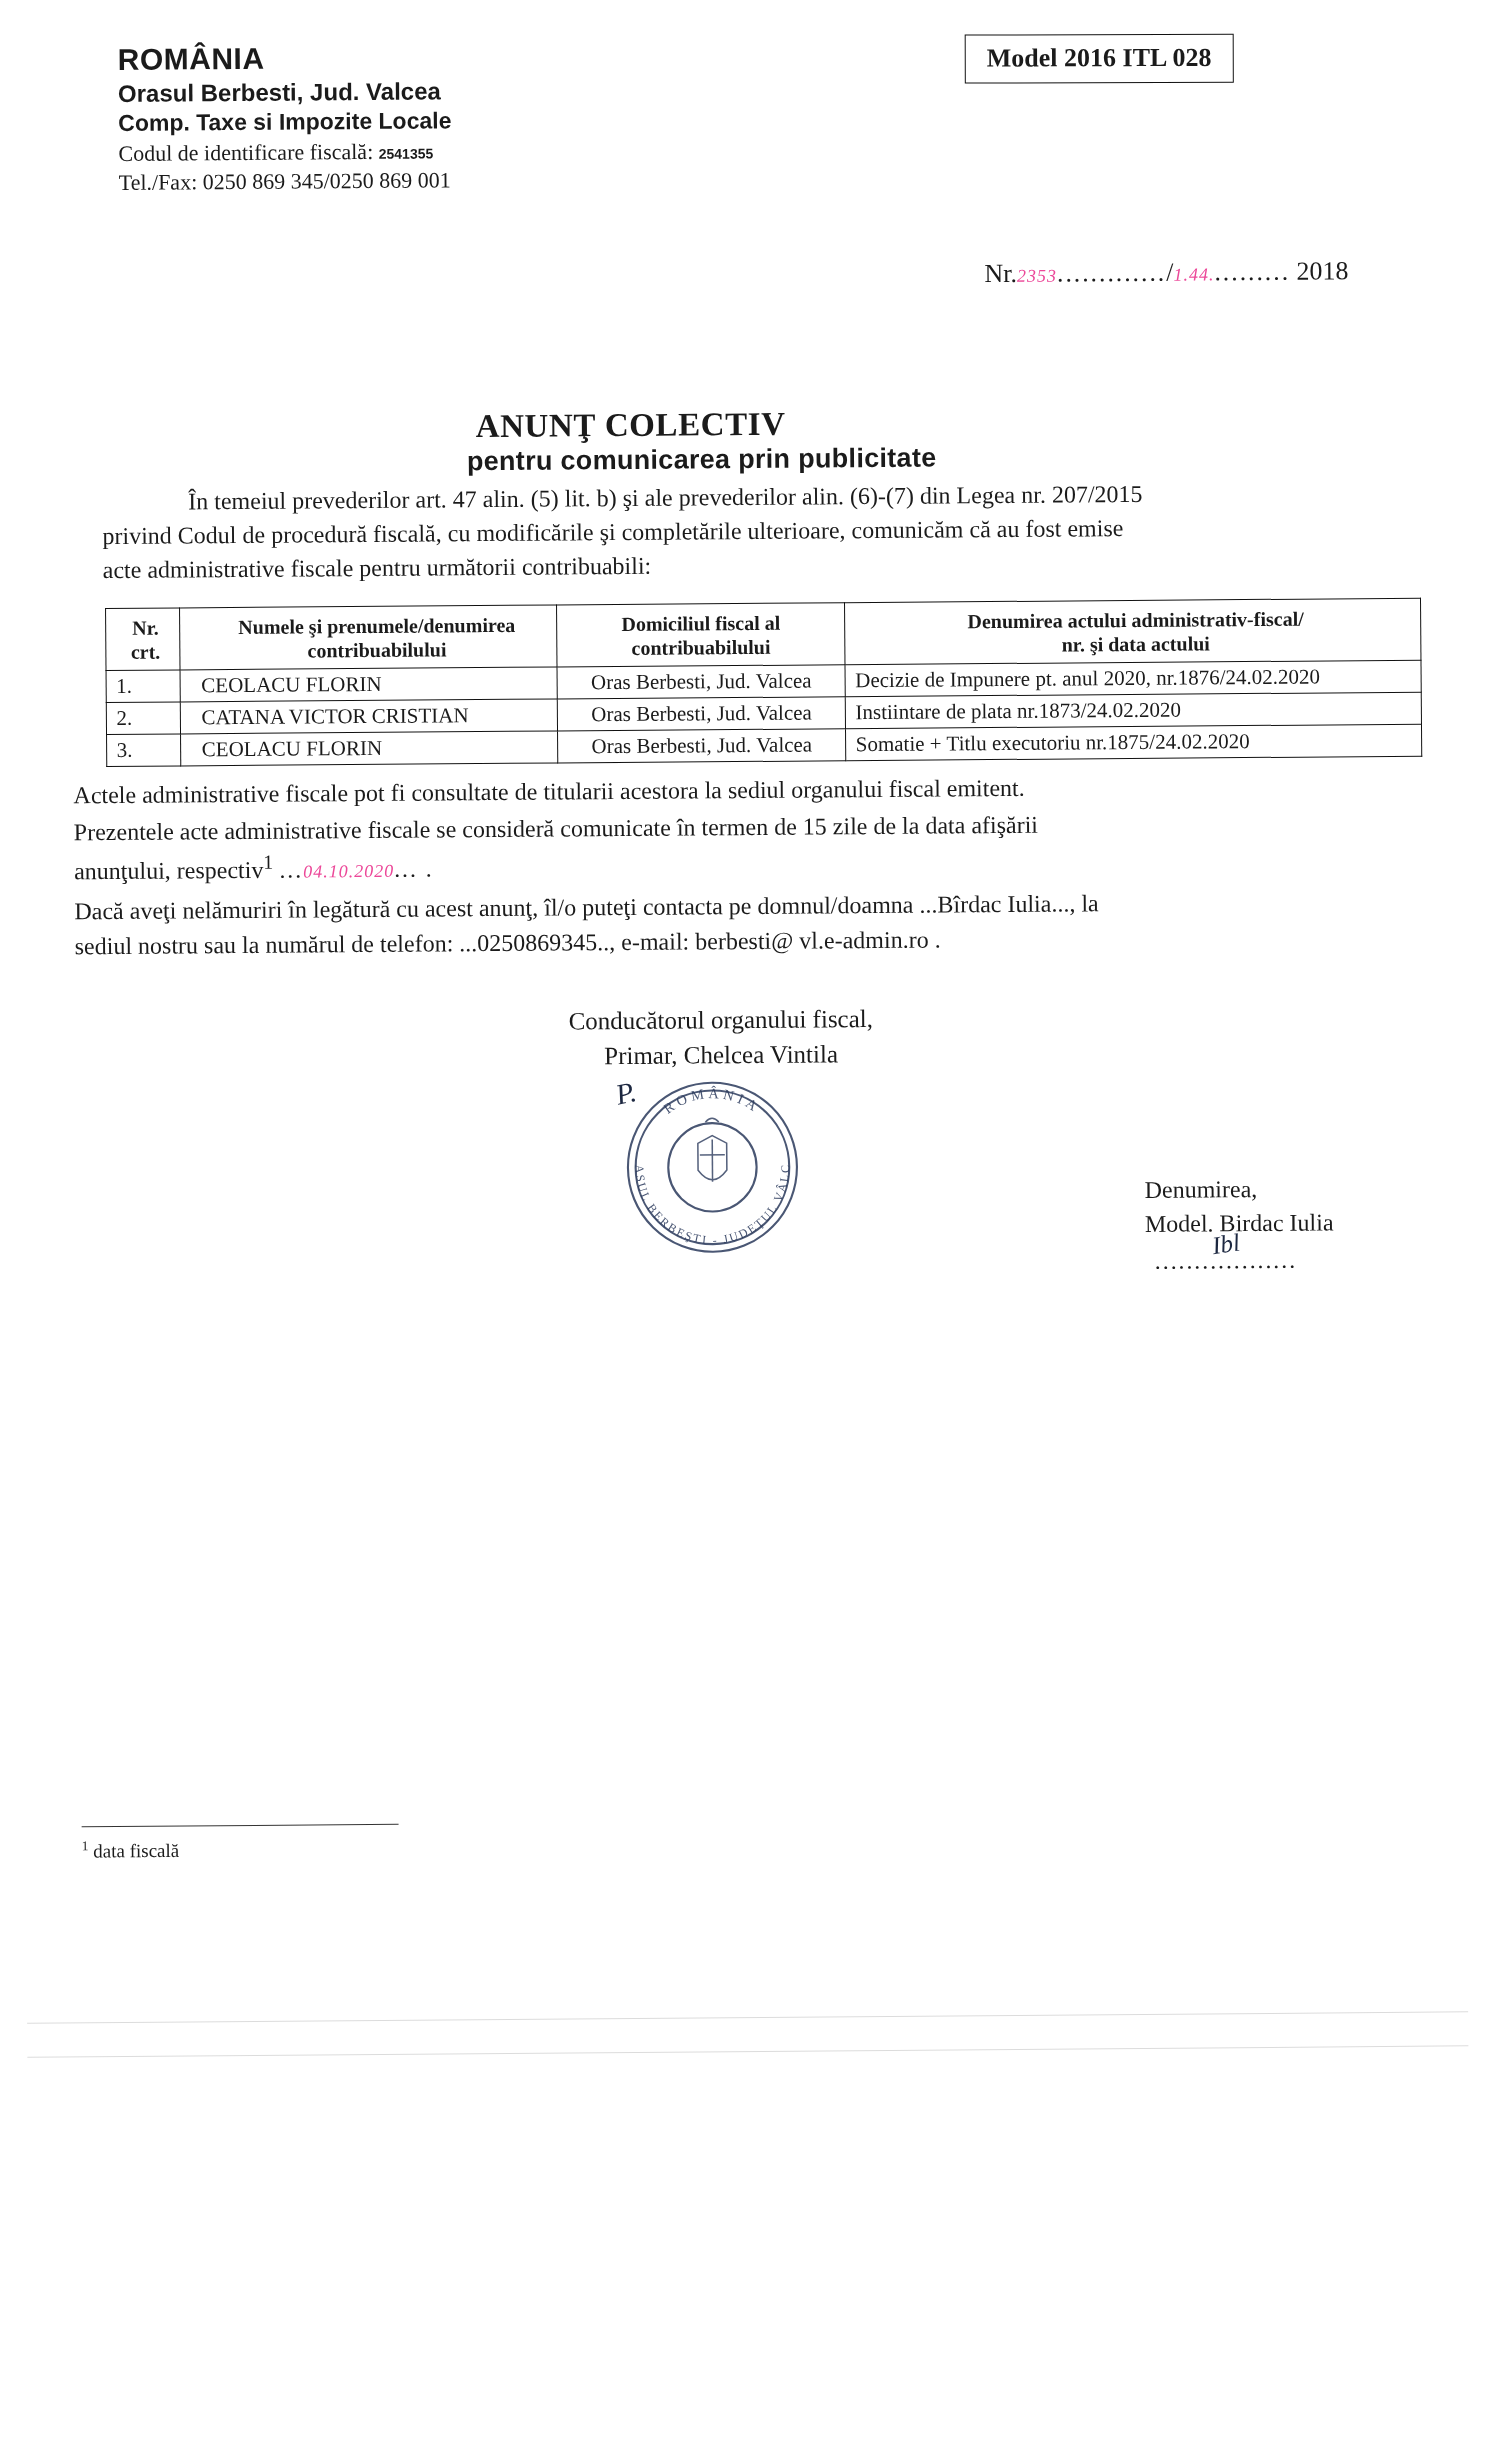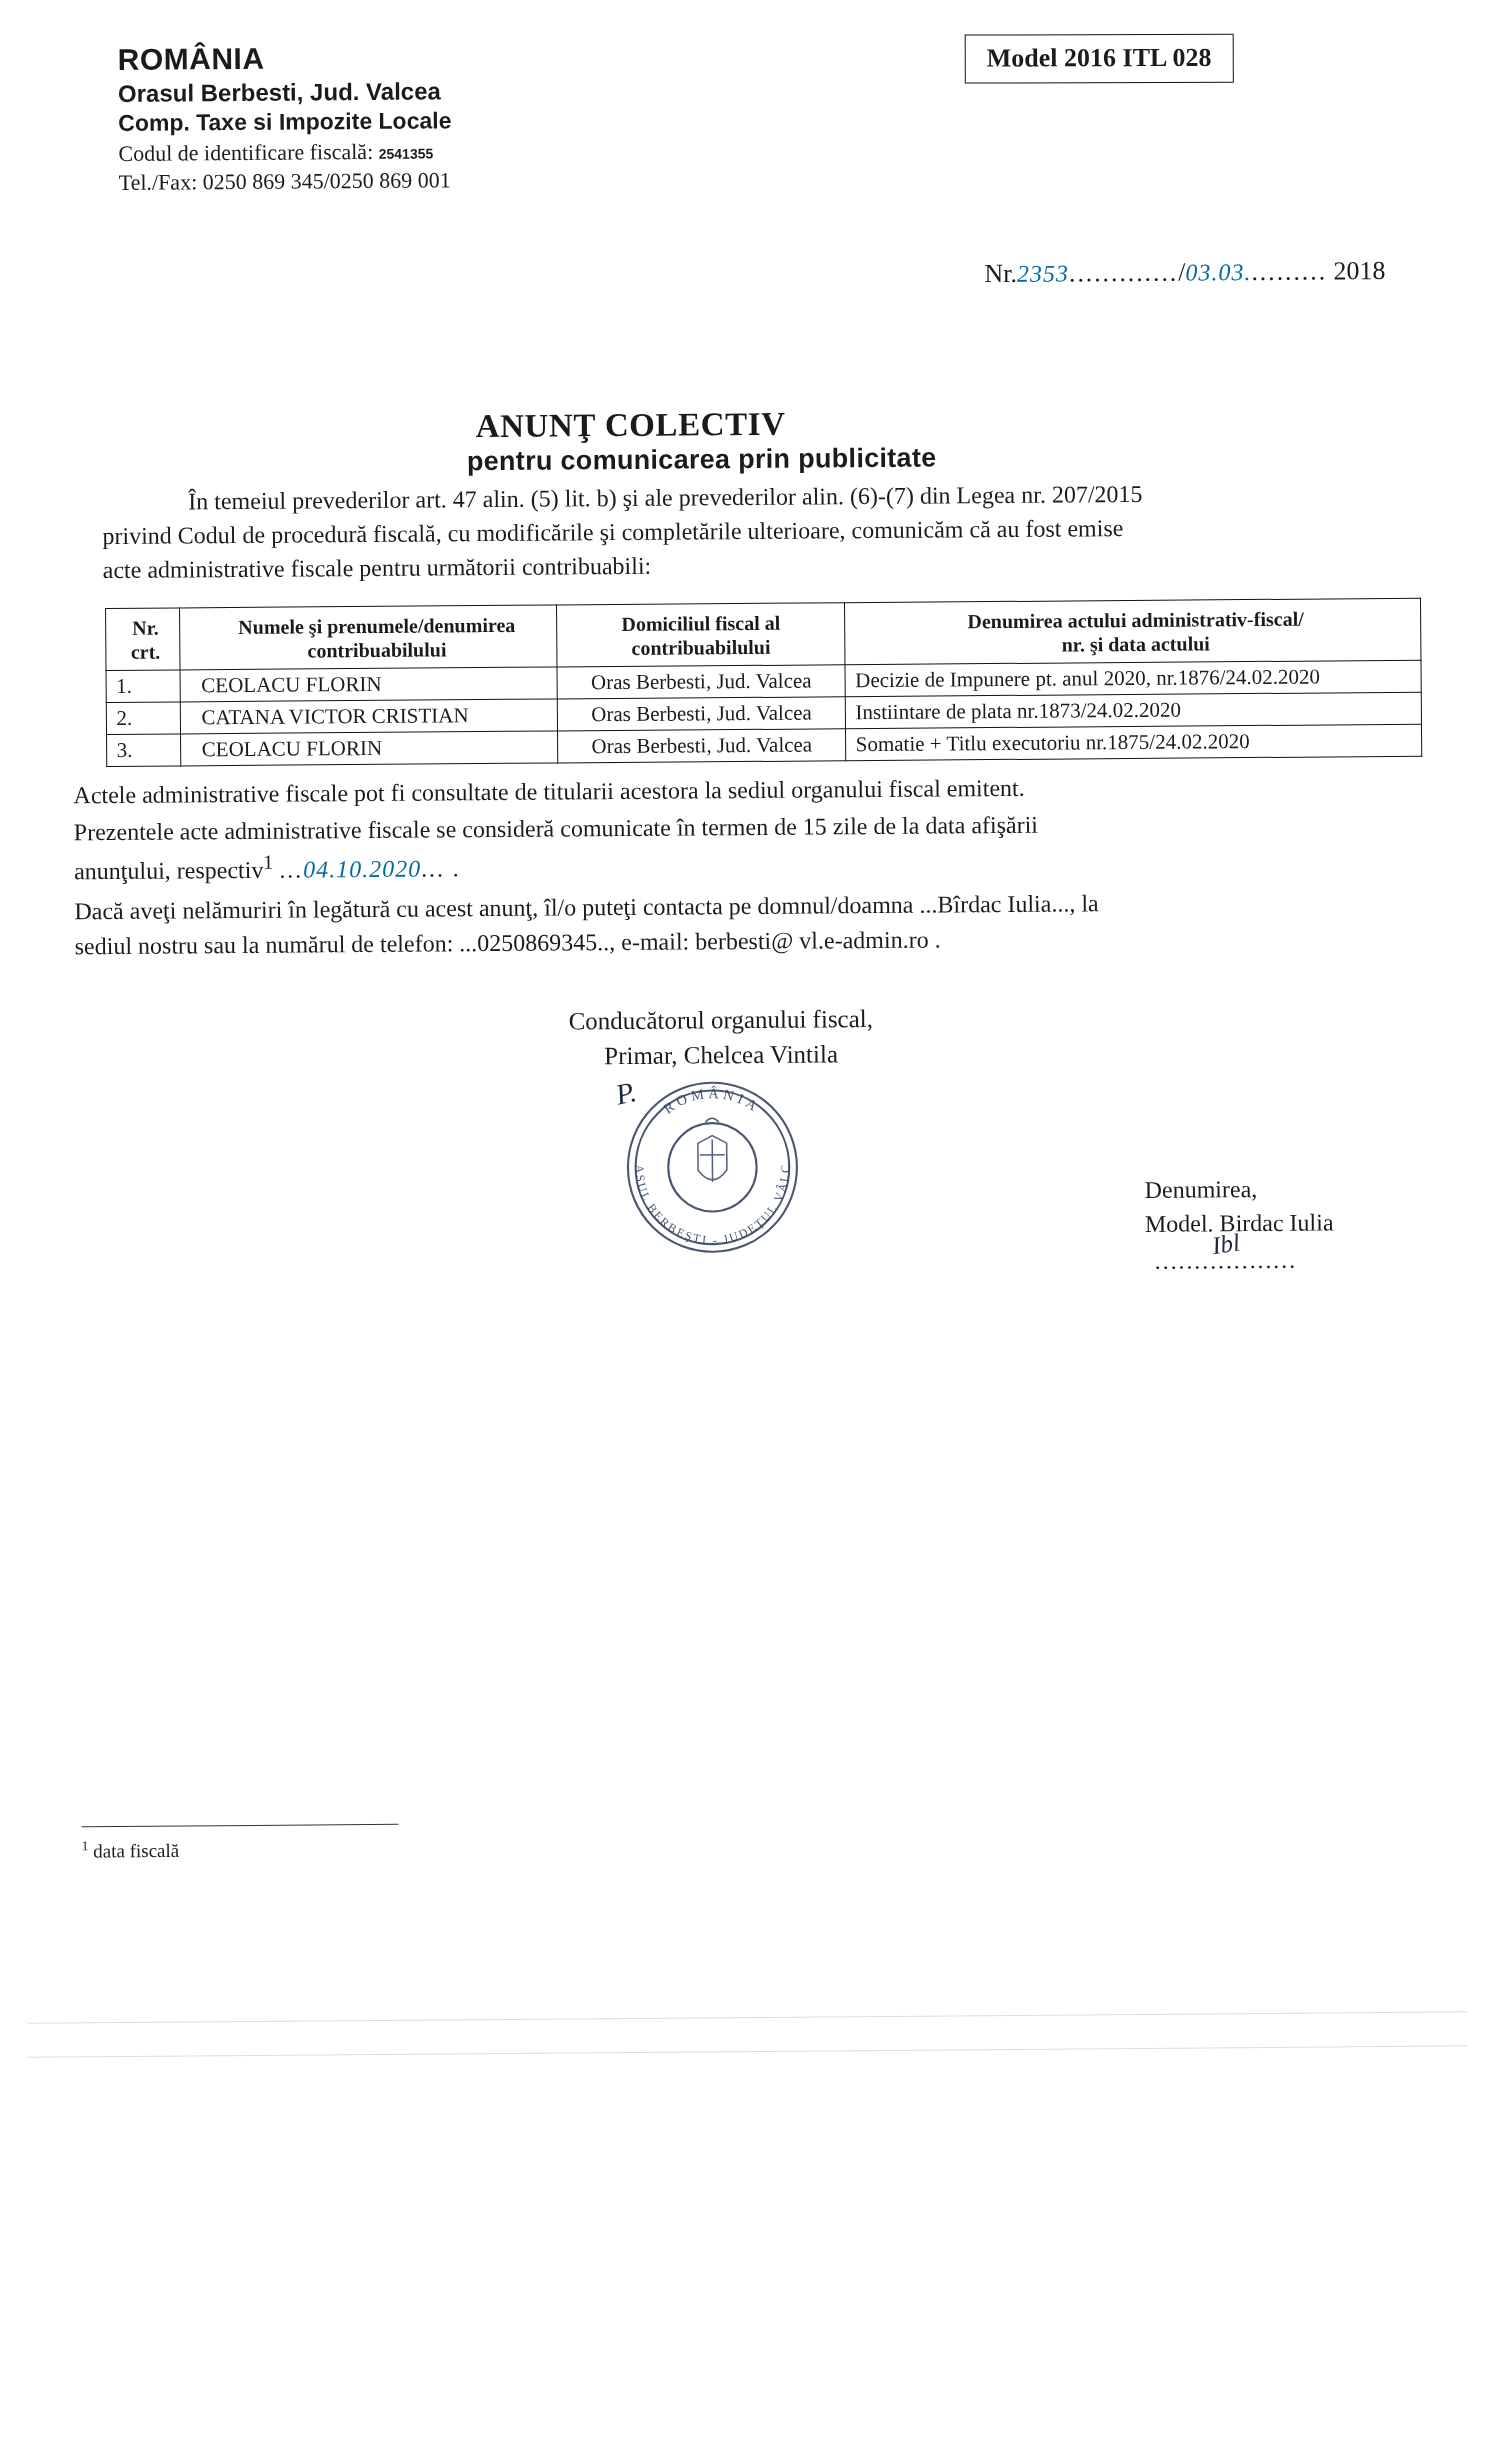--- a/index.html
+++ b/index.html
@@ -79,22 +79,22 @@
   .nr-line {
     left: 990px;
     top: 261px;
     font-family: "Liberation Serif", serif;
     font-size: 26px;
     white-space: nowrap;
   }
   .handwrite {
     font-family: "Liberation Serif", serif;
     font-style: italic;
-    font-size: 24px;
-    color: #0369a1;
+    font-size: 18px;
+    color: #ec4899;
     letter-spacing: 1px;
   }
   .dots { letter-spacing: 1.9px; }
 
   
   .title1 {
     left: 480px;
     top: 406px;
     font-family: "Liberation Serif", serif;
     font-weight: bold;
@@ -265,21 +265,21 @@
       <b>2541355</b>
     </div>
     <div class="line5">Tel./Fax: 0250 869 345/0250 869 001</div>
   </div>
 
   <div class="abs model-box">
     <span>Model 2016 ITL 028</span>
   </div>
 
   <div class="abs nr-line">
-    <span>Nr.</span><span class="handwrite">2353</span><span class="dots">.............</span><span>/</span><span class="handwrite">03.03.</span><span class="dots">.........</span>
+    <span>Nr.</span><span class="handwrite">2353</span><span class="dots">.............</span><span>/</span><span class="handwrite">1.44.</span><span class="dots">.........</span>
     <span>2018</span>
   </div>
 
   <div class="abs title1">ANUNŢ COLECTIV</div>
   <div class="abs title2">pentru comunicarea prin publicitate</div>
 
   <div class="abs intro">
     <span class="l l1">În temeiul prevederilor art. 47 alin. (5) lit. b) şi ale prevederilor alin. (6)-(7) din Legea nr. 207/2015</span>
     <span class="l l2">privind Codul de procedură fiscală, cu modificările şi completările ulterioare, comunicăm că au fost emise</span>
     <span class="l l3">acte administrative fiscale pentru următorii contribuabili:</span>

